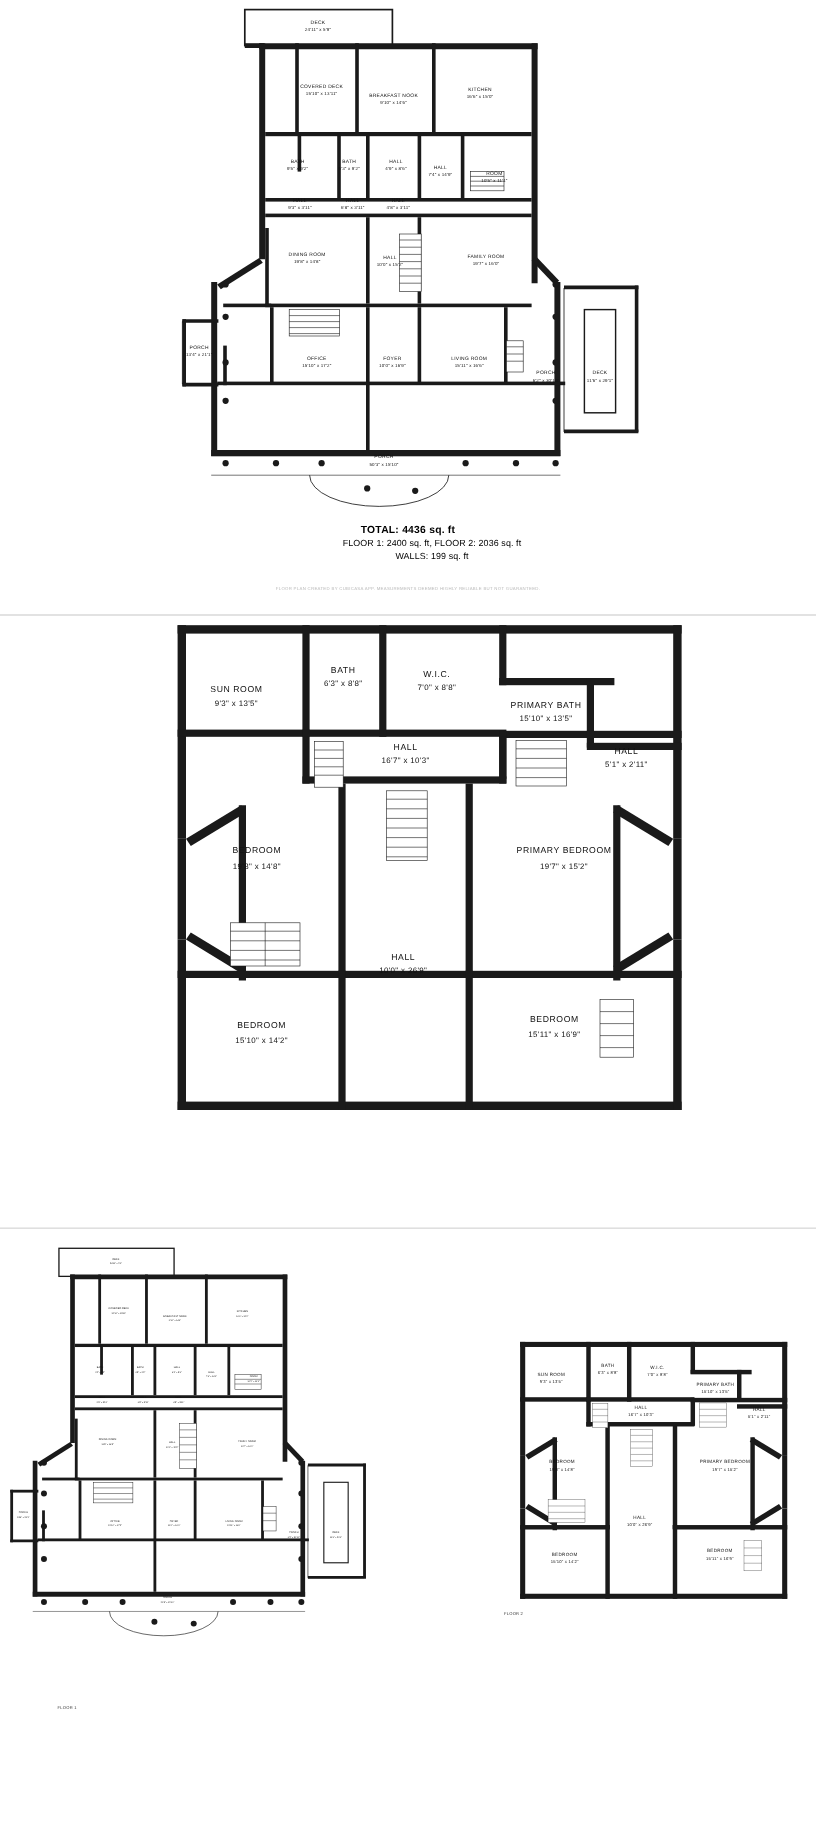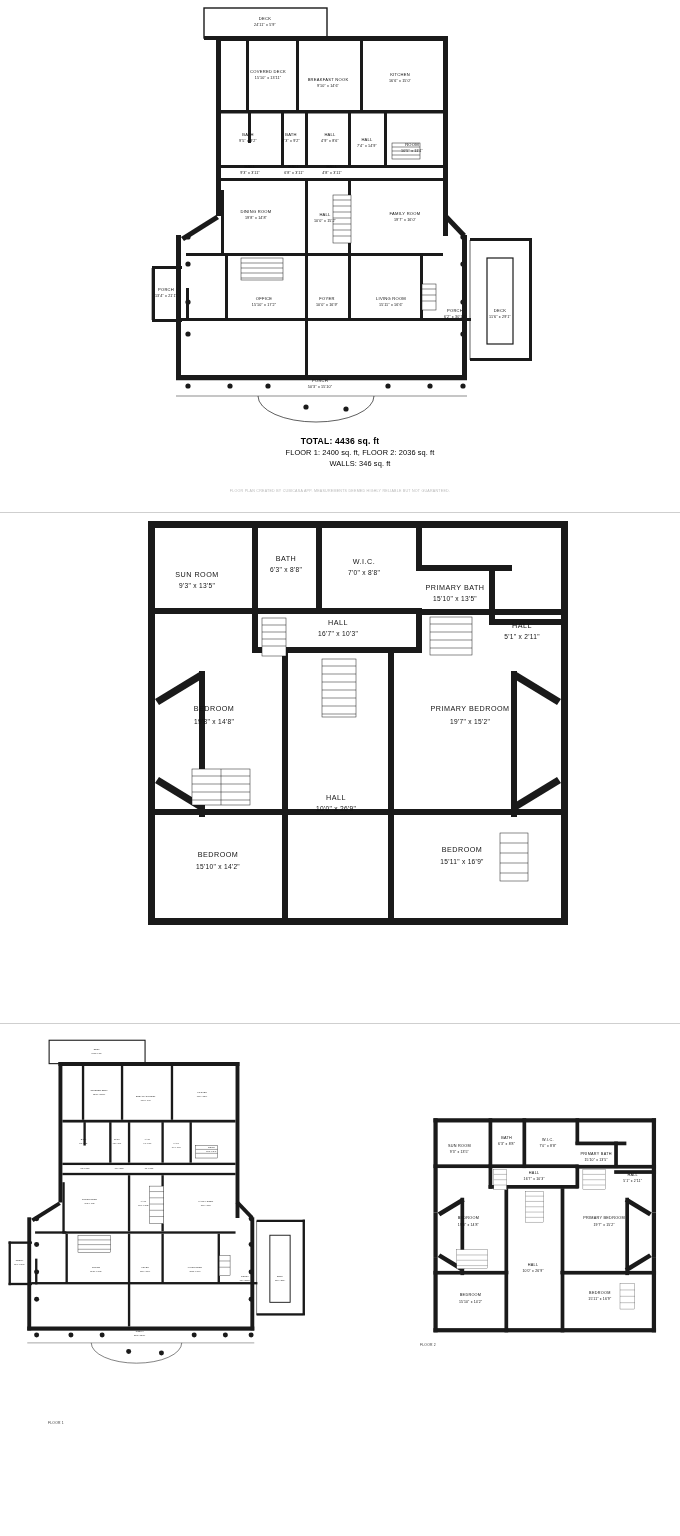--- a/index.html
+++ b/index.html
@@ -265,21 +265,21 @@
 
       <text class="rm-name" x="320" y="382">PORCH</text>
       <text class="rm-dim" x="320" y="388">50'3" x 15'10"</text>
     </g>
   </svg>
   </div>
 
   <div class="summary sum1">
     <div class="total">TOTAL: 4436 sq. ft</div>
     <div class="line">FLOOR 1: 2400 sq. ft, FLOOR 2: 2036 sq. ft</div>
-    <div class="line">WALLS: 346 sq. ft</div>
+    <div class="line">WALLS: 199 sq. ft</div>
   </div>
   <div class="disclaimer dis1">FLOOR PLAN CREATED BY CUBICASA APP. MEASUREMENTS DEEMED HIGHLY RELIABLE BUT NOT GUARANTEED.</div>
 </div>
 
 <div class="page panel-2">
 
   <div class="plan">
   <svg width="680" height="430" viewBox="0 0 680 430" xmlns="http://www.w3.org/2000/svg">
     <g class="wall">
 

